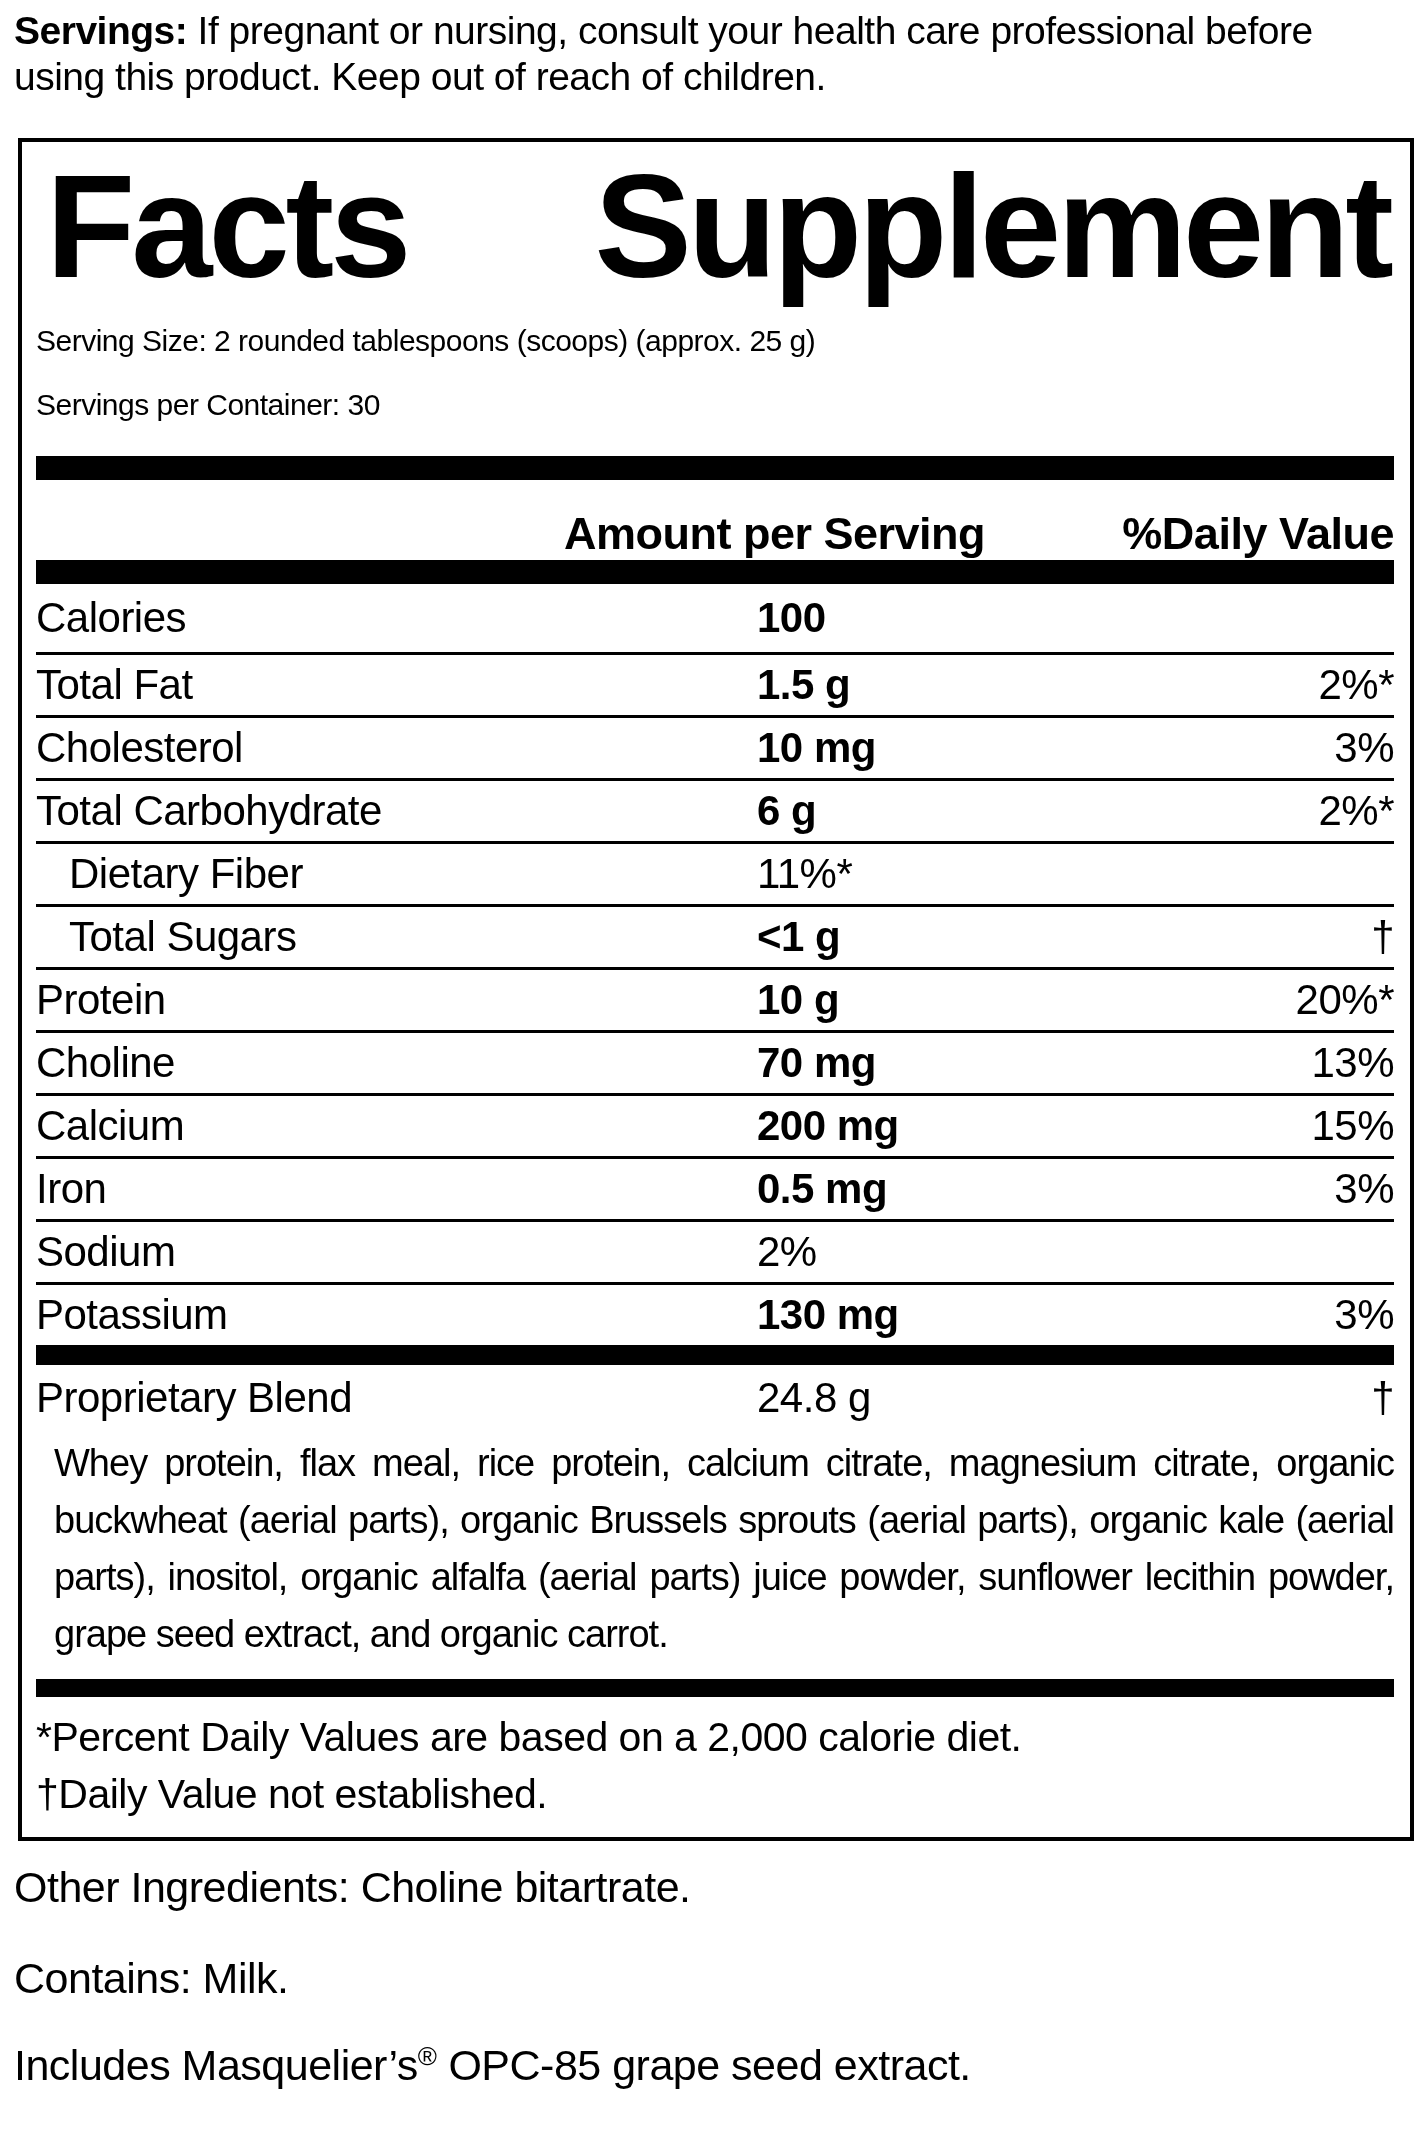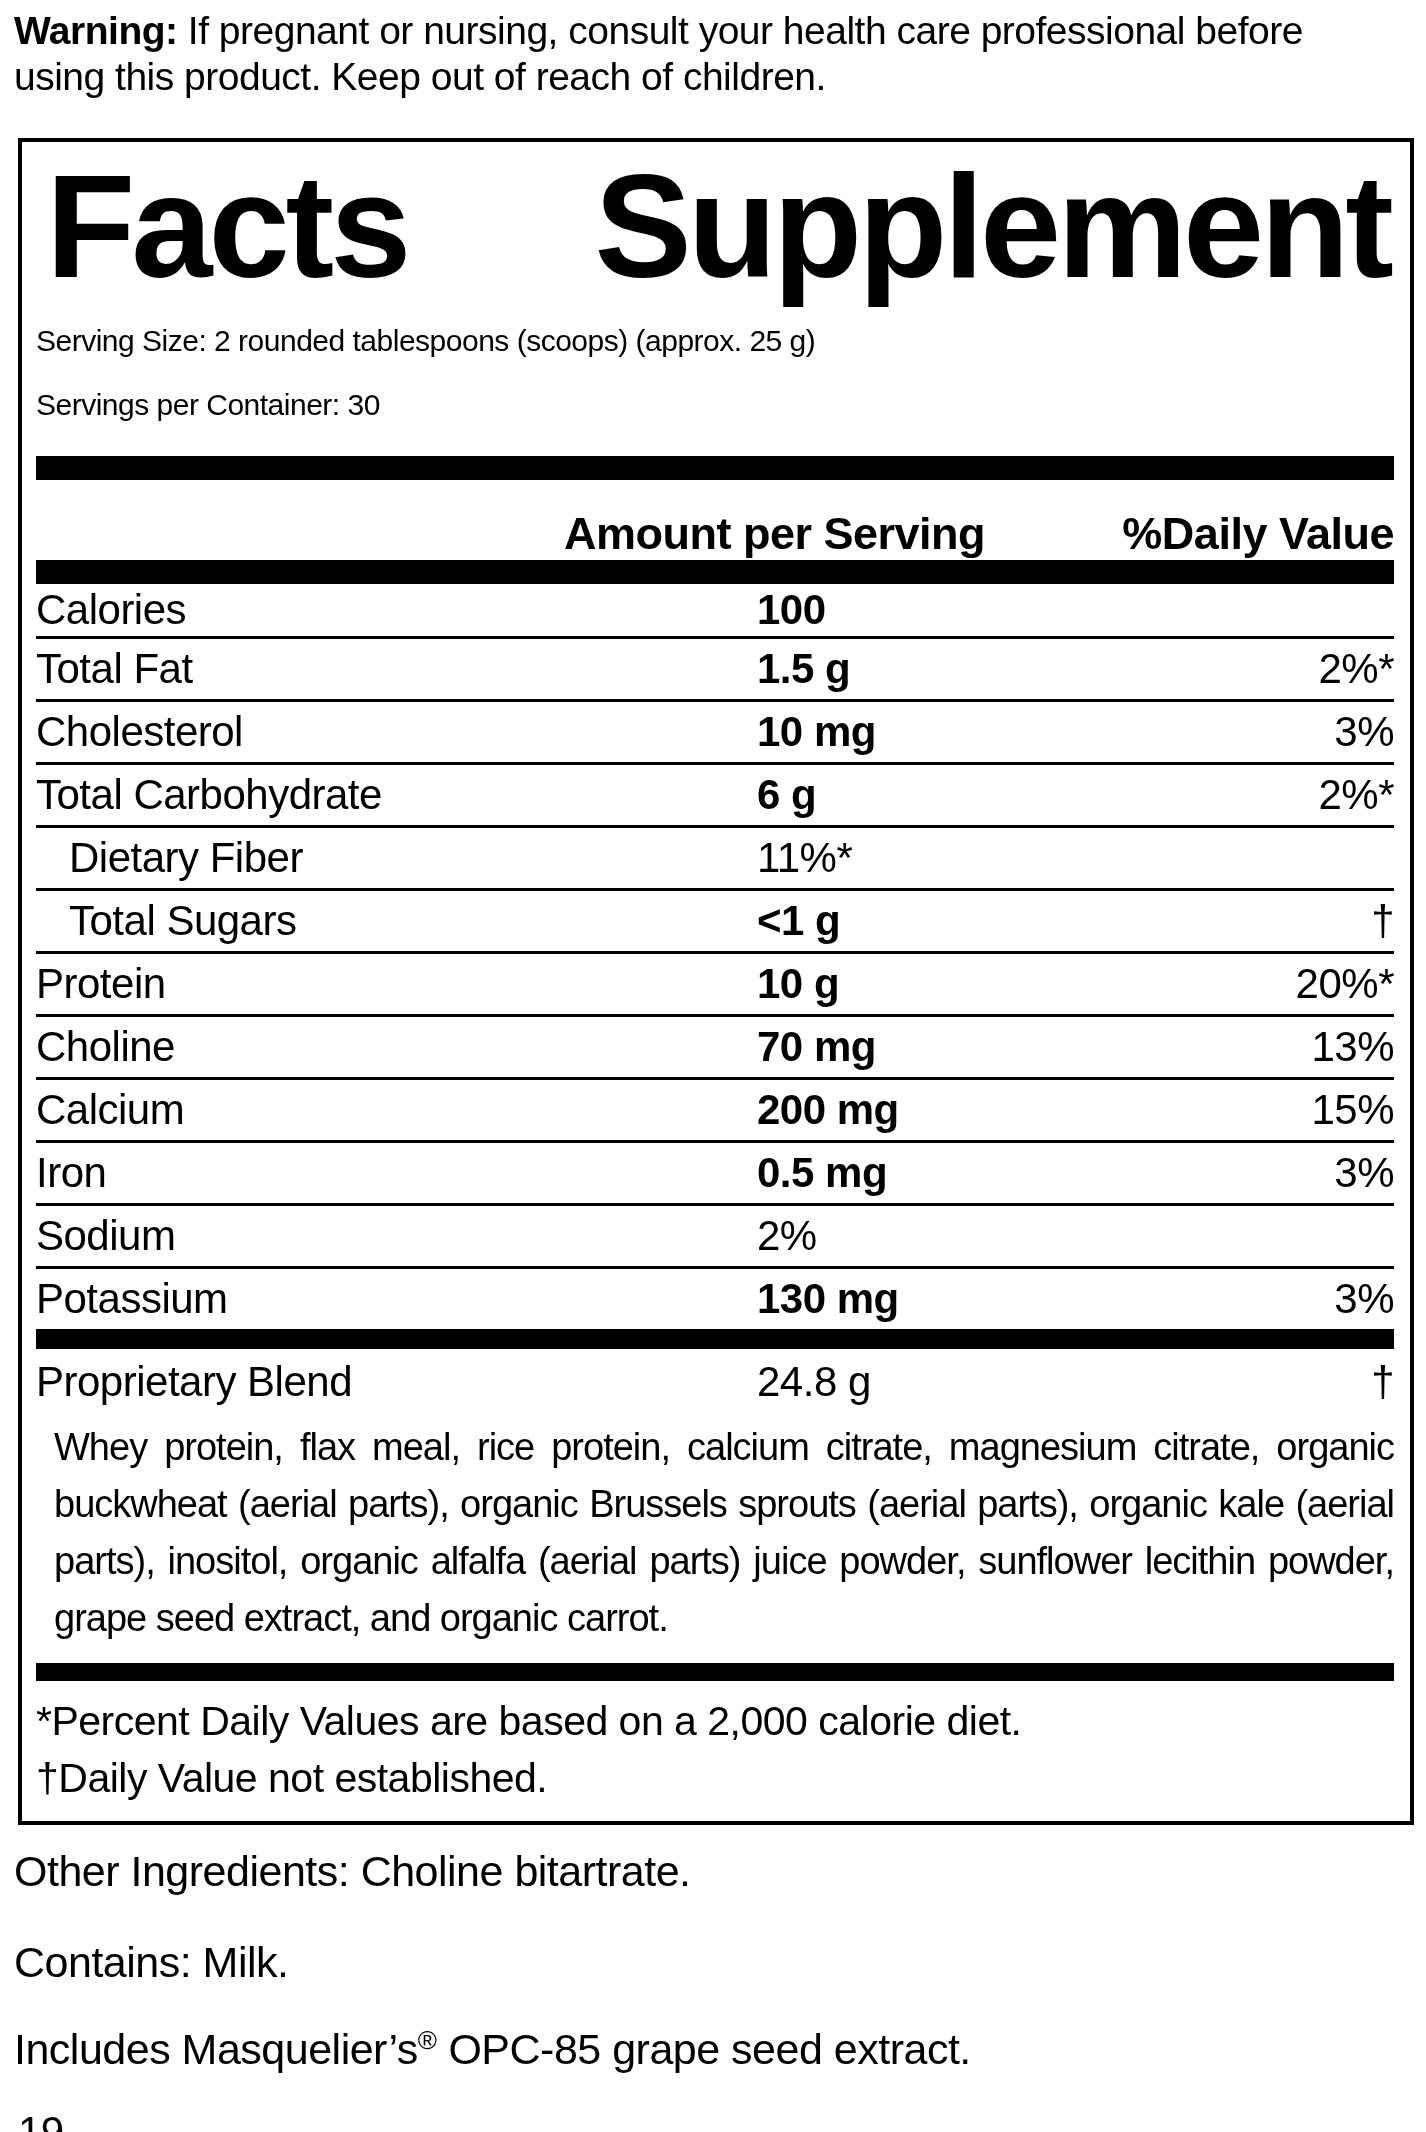--- a/index.html
+++ b/index.html
@@ -35,21 +35,21 @@
   .bar4 { height:18px; margin-top:16px; }
   .colhead {
     display:flex; align-items:flex-end;
     height:80px;
     font-weight:bold; font-size:45px;
   }
   .colhead .amount-h { margin-left:528px; }
   .colhead .dv-h { margin-left:auto; }
   .nrow {
     display:flex; align-items:center;
-    height:52px;
+    height:68px;
     font-size:42px;
   }
   .nrow.bt { border-top:3px solid #000; height:63px; }
   .nrow .n { width:721px; }
   .nrow.indent .n { padding-left:33px; }
   .nrow .a { flex:1;font-weight:bold; }
   .nrow .d { text-align:right; }
   .blendrow {
     display:flex; align-items:center;
     height:66px; font-size:42px;
@@ -67,21 +67,21 @@
   .other-ing { margin-top:22px; font-size:43px; }
   .contains { margin-top:42px; font-size:43px; }
   .includes { margin-top:38px; font-size:43px; }
   .includes sup { font-size:26px; letter-spacing:0; }
   .pagenum { margin-top:34px; margin-left:4px; font-size:42px; }
 </style>
 </head>
 <body>
 
 <div class="warning">
-  <b>Warning:</b><span> If pregnant or nursing, consult your health care professional before using this product. Keep out of reach of children.</span>
+  <b>Servings:</b><span> If pregnant or nursing, consult your health care professional before using this product. Keep out of reach of children.</span>
 </div>
 
 <div class="panel">
 
   <div class="title-row">
     <span>Facts</span>
     <span>Supplement</span>
   </div>
 
   <div class="serving">Serving Size: 2 rounded tablespoons (scoops) (approx. 25 g)</div>

